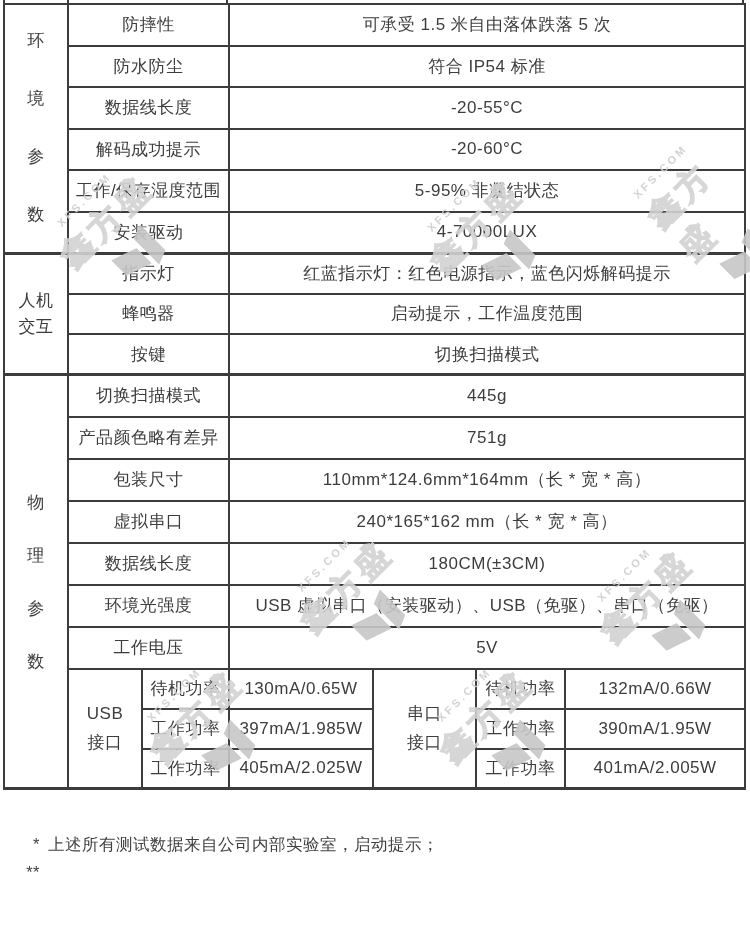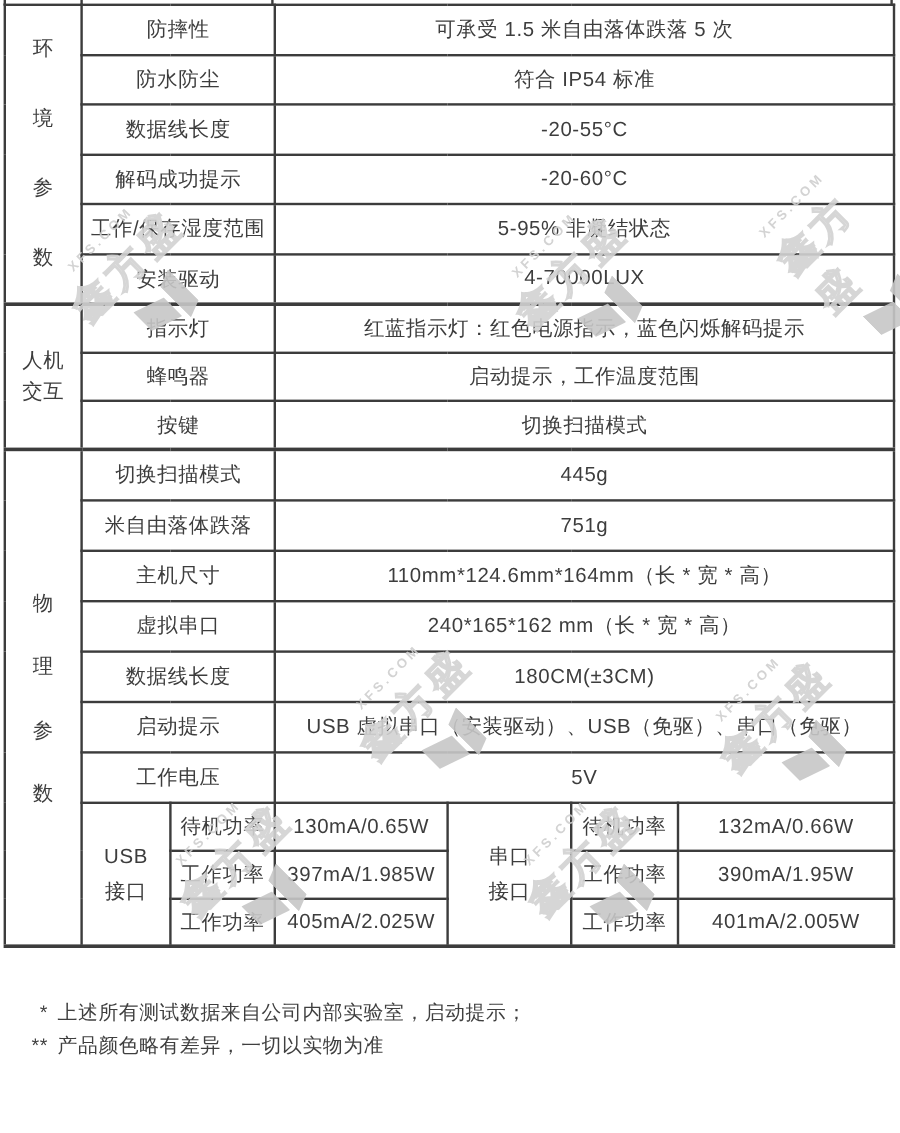--- a/index.html
+++ b/index.html
@@ -135,37 +135,37 @@
       <td rowspan="10" class="sec-cell sec-v phy">
         <span>物</span>
         <span>理</span>
         <span>参</span>
         <span>数</span>
       </td>
       <td colspan="2">切换扫描模式</td>
       <td colspan="4">445g</td>
     </tr>
     <tr class="h-phy">
-      <td colspan="2">米自由落体跌落</td>
+      <td colspan="2">产品颜色略有差异</td>
       <td colspan="4">751g</td>
     </tr>
     <tr class="h-phy">
-      <td colspan="2">主机尺寸</td>
+      <td colspan="2">包装尺寸</td>
       <td colspan="4">110mm*124.6mm*164mm（长 * 宽 * 高）</td>
     </tr>
     <tr class="h-phy">
       <td colspan="2">虚拟串口</td>
       <td colspan="4">240*165*162 mm（长 * 宽 * 高）</td>
     </tr>
     <tr class="h-phy">
       <td colspan="2">数据线长度</td>
       <td colspan="4">180CM(±3CM)</td>
     </tr>
     <tr class="h-phy">
-      <td colspan="2">启动提示</td>
+      <td colspan="2">环境光强度</td>
       <td colspan="4">USB 虚拟串口（安装驱动）、USB（免驱）、串口（免驱）</td>
     </tr>
     <tr class="h-phy">
       <td colspan="2">工作电压</td>
       <td colspan="4">5V</td>
     </tr>
 
     <tr class="h-pow">
       <td rowspan="3" class="if-cell">
         <span>USB</span>
@@ -252,17 +252,16 @@
       </span>
   </div>
 
   <div class="notes">
     <div class="note">
       <span class="marker">*</span>
       <span class="text">上述所有测试数据来自公司内部实验室，启动提示；</span>
     </div>
     <div class="note">
       <span class="marker">**</span>
-      <span class="text">产品颜色略有差异，一切以实物为准</span>
     </div>
   </div>
 
 </div>
 
 </body></html>

